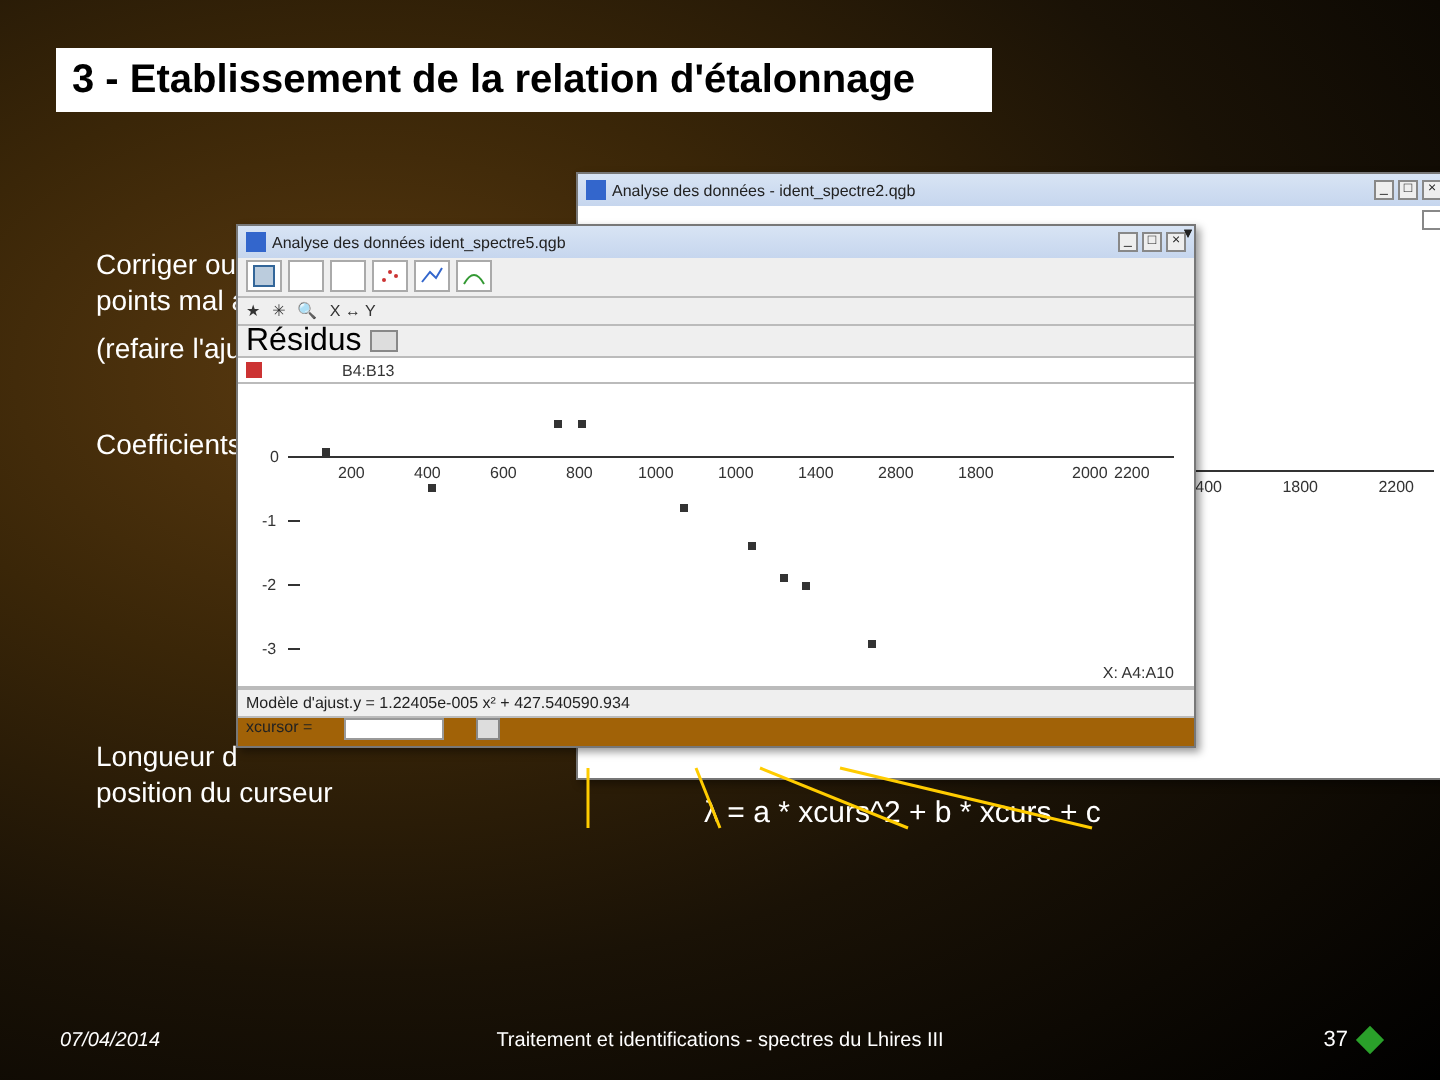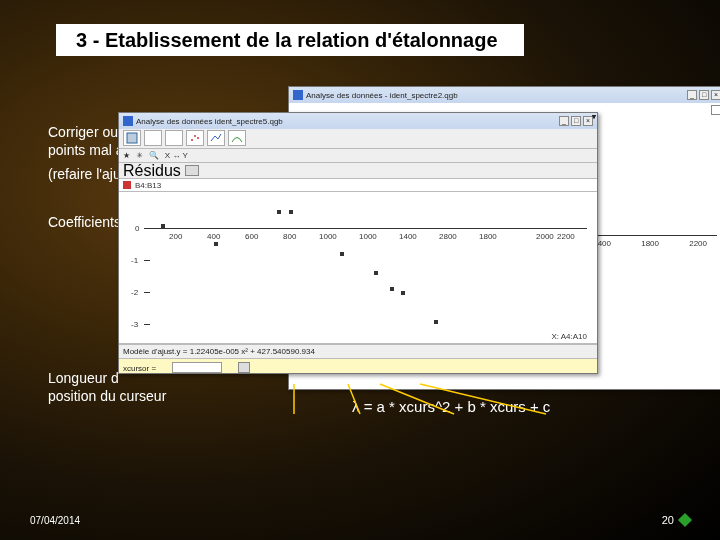--- a/index.html
+++ b/index.html
@@ -3,40 +3,40 @@
 <meta charset="utf-8">
 <style>
   * { margin: 0; padding: 0; box-sizing: border-box; }
   html, body { width: 720px; height: 540px; overflow: hidden; font-family: Arial, sans-serif; }
   .slide {
     width: 720px; height: 540px; position: relative;
     background: radial-gradient(ellipse at 25% 35%, #5a3a10 0%, #3a2608 30%, #1a1206 60%, #000 100%);
   }
   .title-bar {
     position: absolute; left: 28px; top: 24px; width: 468px; height: 32px;
-    background: #fff; display: flex; align-items: center; padding: 0 20px;
-    font-size: 20px; font-weight: bold; color: #000; margin-left: 28px;
+    background: #fff; display: flex; align-items: center; padding: 0 8px;
+    font-size: 20px; font-weight: bold; color: #000;
   }
   .subtitle-bar {
     position: absolute; left: 38px; top: 72px; width: 108px; height: 26px;
     background: #fff; display: flex; align-items: center; padding: 0 6px;
     font-size: 18px; color: #000;
   }
   .body-text {
     position: absolute; left: 48px; color: #fff; font-size: 14px; line-height: 1.25;
     white-space: pre-line;
   }
   .bt1 { top: 124px; }
   .bt2 { top: 166px; }
   .bt3 { top: 214px; }
   .bt4 { top: 370px; }
   .formula {
     position: absolute; left: 352px; top: 398px; color: #fff; font-size: 15px;
   }
-  .footer-date { position: absolute; left: 30px; bottom: 14px; color: #fff; font-size: 10px; }
+  .footer-date { position: absolute; left: 30px; bottom: 14px; color: #fff; font-size: 10px; font-style: italic; }
   .footer-center { position: absolute; width: 100%; bottom: 14px; text-align: center; color: #fff; font-size: 10px; }
   .footer-page { position: absolute; right: 30px; bottom: 14px; color: #fff; font-size: 11px; display: flex; align-items: center; gap: 6px; }
   .diamond { width: 10px; height: 10px; background: #2aa02a; transform: rotate(45deg); }
 
   
   .win {
     position: absolute; background: #e6e6e6; border: 1px solid #777;
     box-shadow: 2px 2px 4px rgba(0,0,0,.4);
   }
   .win-back { left: 288px; top: 86px; width: 438px; height: 304px; }
@@ -61,37 +61,37 @@
   }
   .ico-bars { background: repeating-linear-gradient(90deg, #c33 0 2px, #fff 2px 4px); }
   .ico-bars2 { background: repeating-linear-gradient(90deg, #36c 0 2px, #fff 2px 4px); }
   .ico svg { width: 12px; height: 12px; }
 
   .toolbar-sub {
     height: 16px; background: #efefef; border-bottom: 1px solid #bbb;
     display: flex; align-items: center; padding: 0 4px; font-size: 8px; color: #333; gap: 6px;
   }
   .fake-select::after { content: "▾"; position: absolute; right: 1px; top: -1px; font-size: 8px; }
-  .readout { height: 14px; background: #fff; border-bottom: 1px solid #bbb; font-size: 8px; padding: 0 4px; display: flex; align-items: center; color: #333; }
+  .readout { height: 14px; background: #fff; border-bottom: 1px solid #bbb; font-size: 8px; padding: 0 4px; display: flex; align-items: center; color: #333; gap: 36px; }
   .tick { position: absolute; font-size: 8px; color: #333; }
   .dot { position: absolute; width: 4px; height: 4px; background: #333; border-radius: 0; }
 
   .front-body { display: flex; flex-direction: column; height: calc(100% - 16px); }
   .back-body { display: flex; flex-direction: column; height: calc(100% - 16px); }
 
   .front-plot-wrap { position: relative; height: 168px; background: #fff; border-bottom: 1px solid #bbb; }
   .back-plot-wrap { position: relative; flex: 1; background: #fff; }
 
   .formula-bar {
     height: 16px; background: #efefef; border-top: 1px solid #bbb;
     display: flex; align-items: center; padding: 0 4px; font-size: 8px; color: #222;
   }
   .cursor-bar {
-    height: 16px; background: #fef9c3; border-top: 1px solid #bbb;
-    display: flex; align-items: flex-end; padding: 0 4px; font-size: 8px; color: #222; gap: 16px;
+    height: 16px; background: #a16207; border-top: 1px solid #bbb;
+    display: flex; align-items: flex-start; padding: 0 4px; font-size: 8px; color: #222; gap: 16px;
   }
   .cursor-bar input { width: 50px; height: 11px; font-size: 8px; border: 1px solid #999; }
 
   
   .callout { position: absolute; pointer-events: none; }
   .callout line { stroke: #ffcc00; stroke-width: 1.5; fill: none; }
 </style>
 </head>
 <body>
 
@@ -238,18 +238,19 @@
   </div>
 
   <svg class="callout" style="left:0;top:0;width:720px;height:540px;">
     <line x1="294" y1="384" x2="294" y2="414"></line>
     <line x1="348" y1="384" x2="360" y2="414"></line>
     <line x1="380" y1="384" x2="454" y2="414"></line>
     <line x1="420" y1="384" x2="546" y2="414"></line>
   </svg>
 
   <div class="footer-date">07/04/2014</div>
+  <div class="footer-center">Traitement et identifications - spectres du Lhires III</div>
   <div class="footer-page">
-    <span>20</span>
+    <span>37</span>
     <span class="diamond"></span>
   </div>
 
 </div>
 
 </body></html>

